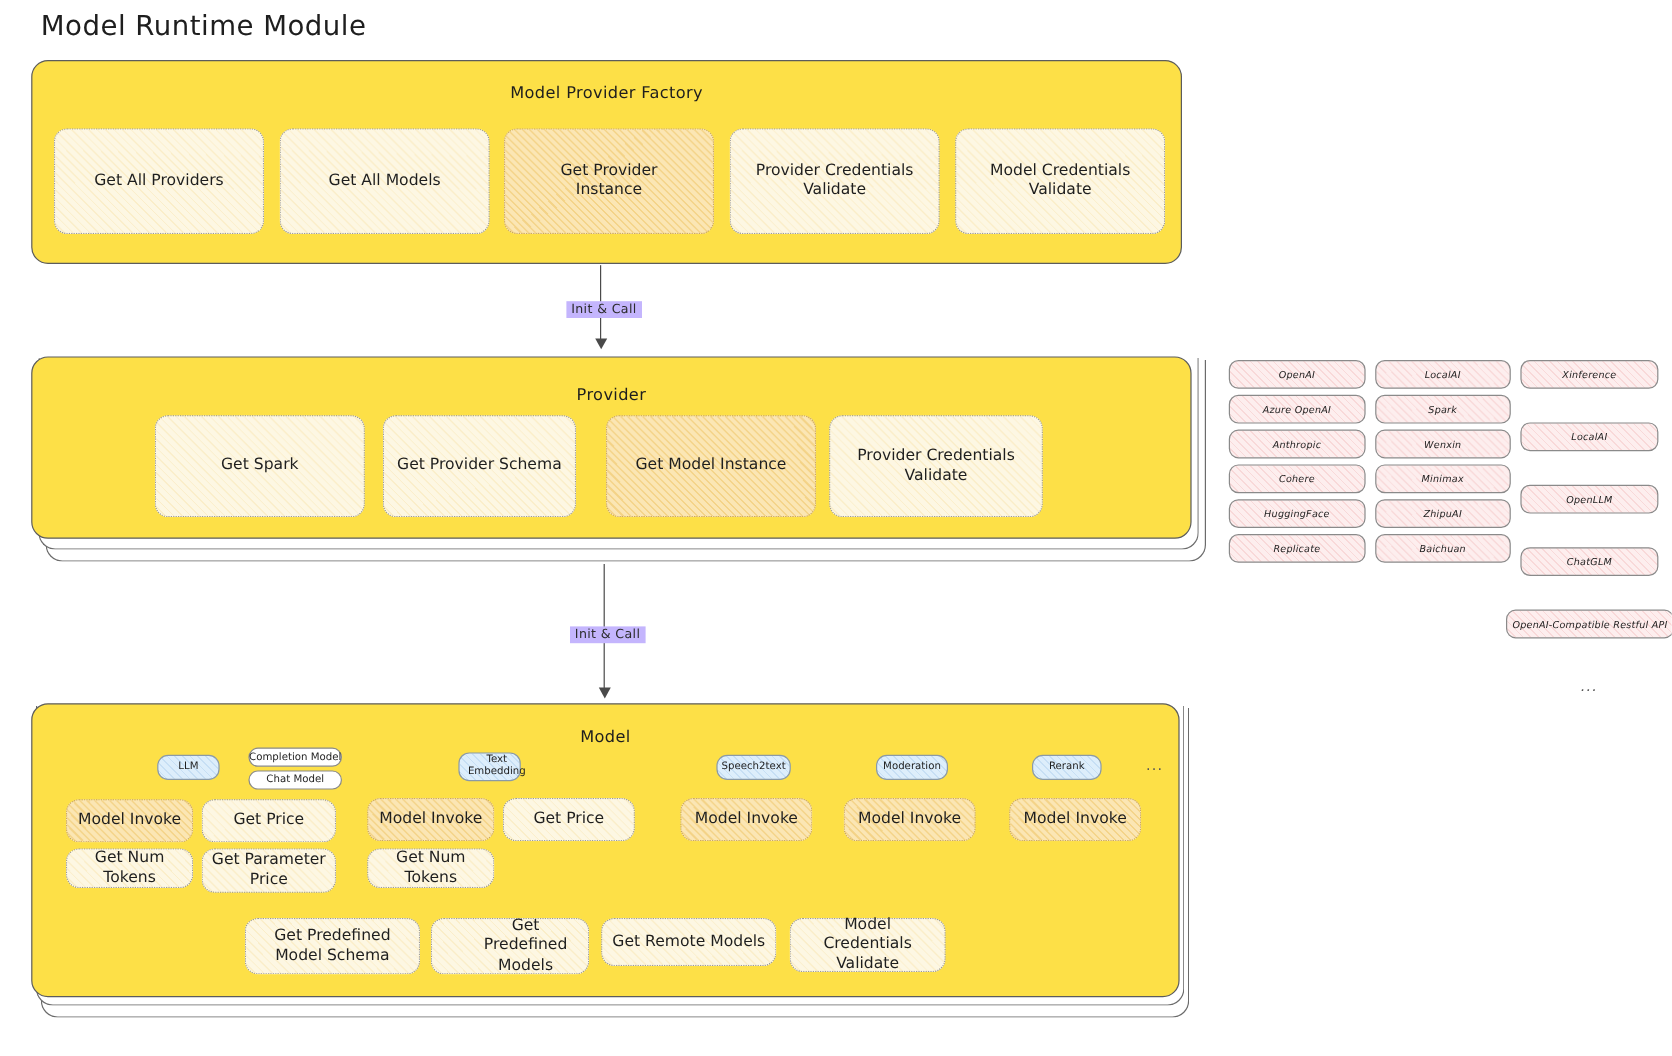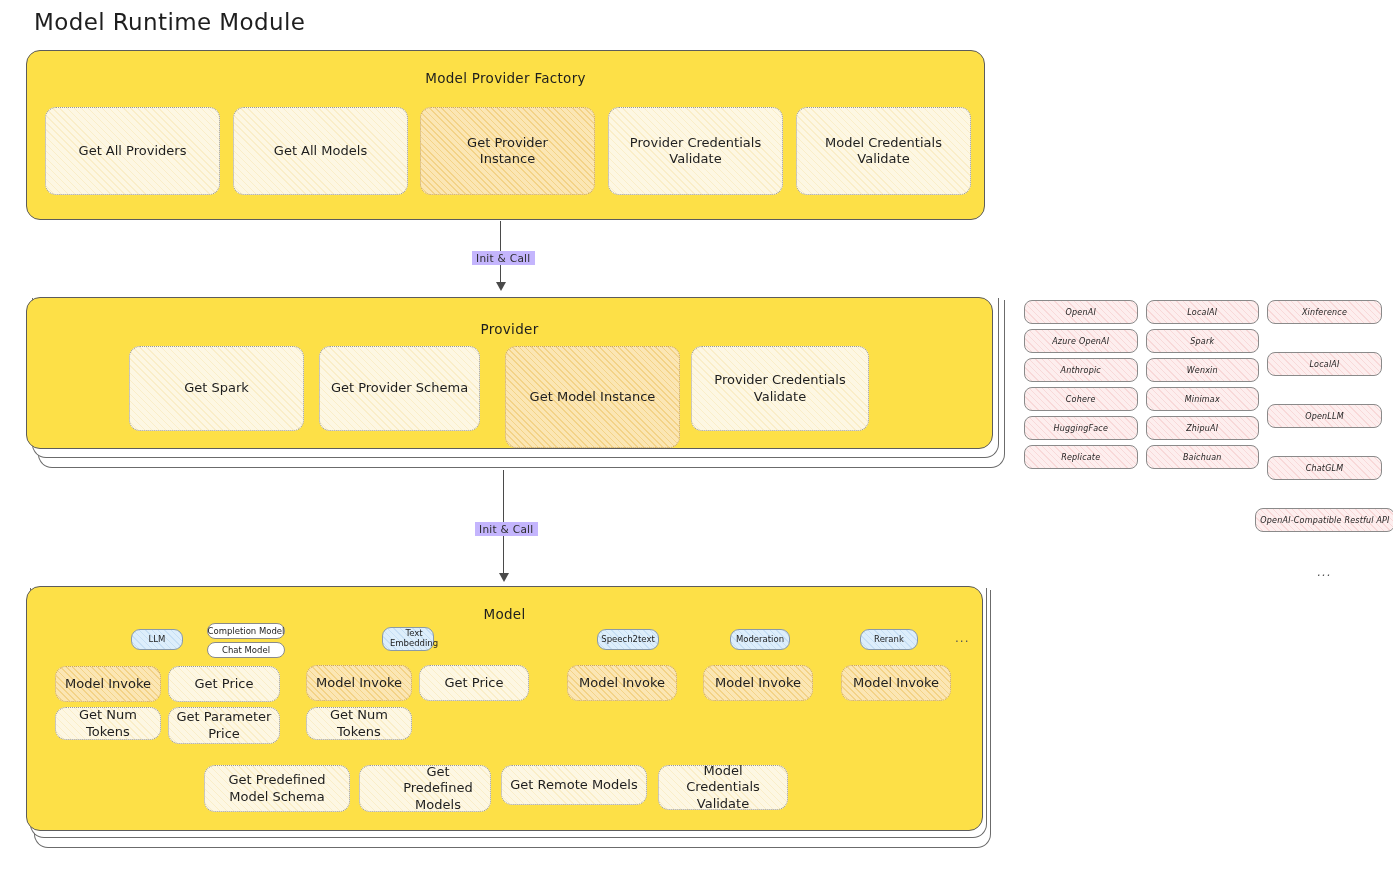--- a/index.html
+++ b/index.html
@@ -221,21 +221,21 @@
 
 <div class="card" style="left:26px; top:297px; width:967px; height:152px;">
   <div class="card-title" style="top:23px;">Provider</div>
 
   <div class="box cream" style="left:102px; top:48px; width:175px; height:85px;">
     <span>Get Spark</span>
   </div>
   <div class="box cream" style="left:292px; top:48px; width:161px; height:85px;">
     <span>Get Provider Schema</span>
   </div>
-  <div class="box amber" style="left:478px; top:48px; width:175px; height:102px;justify-content:center;">
+  <div class="box amber" style="left:478px; top:48px; width:175px; height:85px;justify-content:center;">
     <span>Get Model Instance</span>
   </div>
   <div class="box cream" style="left:664px; top:48px; width:178px; height:85px;">
     <span style="max-width:140px;">Provider Credentials Validate</span>
   </div>
 </div>
 
 <div id="provider-chips">
   <div class="chip-col c1">
     <div class="chip">OpenAI</div>

